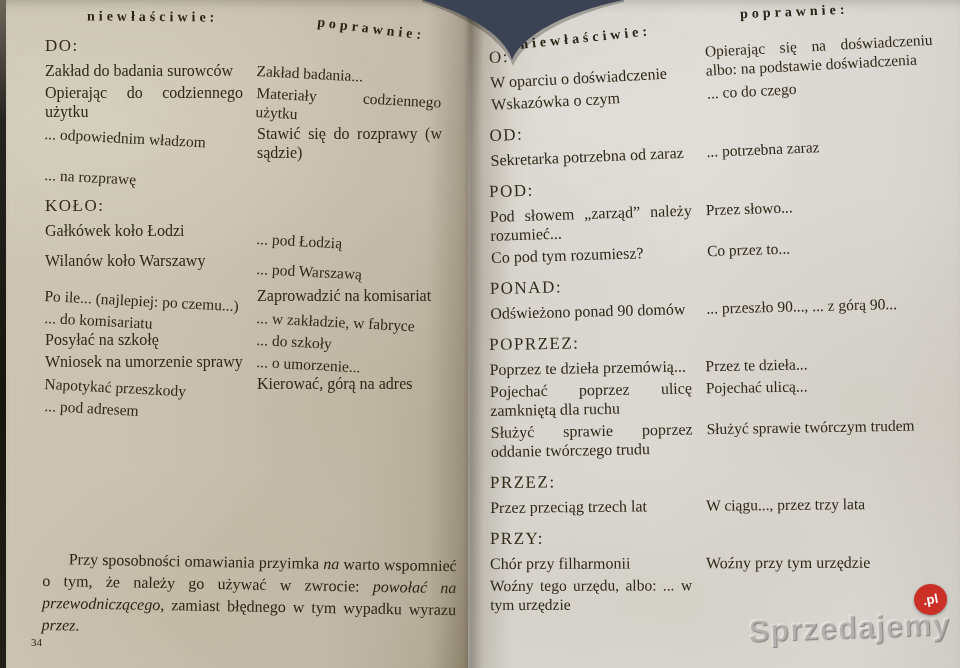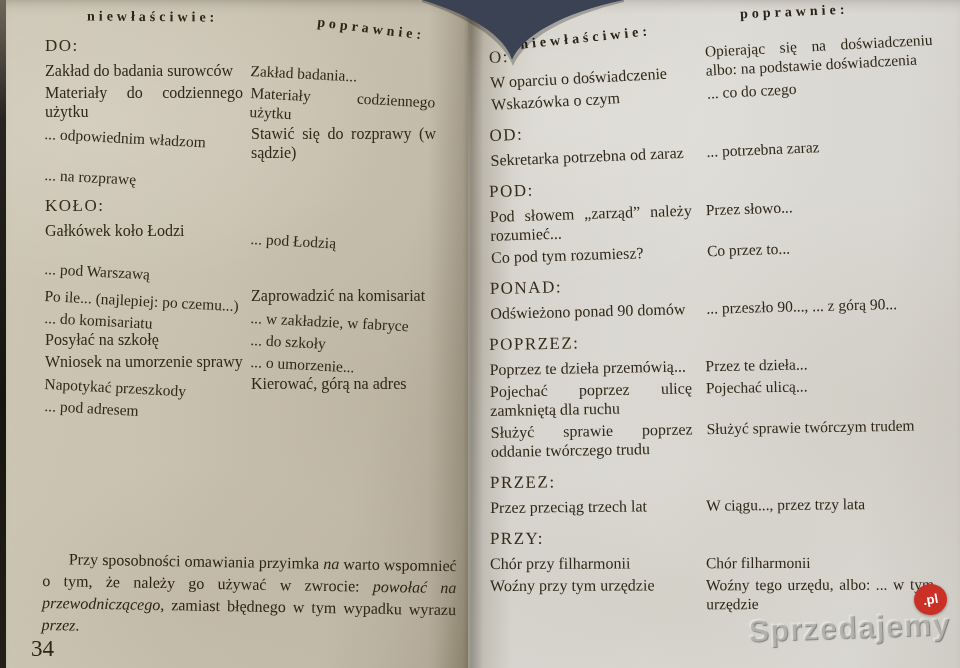--- a/index.html
+++ b/index.html
@@ -26,41 +26,41 @@
   
   .col-header{position:absolute;font-weight:bold;font-size:14px;letter-spacing:4px;color:#2b2416;white-space:nowrap;}
   .hdr-l-improper{left:82px;top:9px;transform:rotate(.5deg);}
   .hdr-l-proper{left:312px;top:21px;transform:rotate(7deg);}
   .hdr-r-improper{left:52px;top:30px;transform:rotate(-6deg);}
   .hdr-r-proper{left:272px;top:4px;transform:rotate(-2.5deg);}
   
   .content-l{position:absolute;left:40px;top:32px;width:400px;}
   .content-r{position:absolute;left:22px;top:44px;width:452px;}
   .section{display:grid;row-gap:3px;margin-bottom:8px;}
-  .content-l .section{grid-template-columns:198px 185px;column-gap:8px;}
+  .content-l .section{grid-template-columns:198px 185px;column-gap:14px;}
   .content-r .section{grid-template-columns:202px 228px;column-gap:14px;}
   .sec-heading{grid-column:1 / -1;font-size:17px;letter-spacing:1.5px;color:#342b1a;margin:4px 0 2px;}
   .cell{font-size:16px;line-height:19px;text-align:justify;}
   .cell.right-col{font-size:15.5px;}
   .content-l .right-col{transform:rotate(3deg);transform-origin:0 0;}
   .shift-down{margin-top:8px;}
   .raise{margin-top:-20px;}
   
   .tilt-a{transform:rotate(-3deg);transform-origin:0 50%;}
   .tilt-b{transform:rotate(-2.4deg);transform-origin:0 50%;}
   .tilt-c{transform:rotate(-1.8deg);transform-origin:0 50%;}
   .tilt-d{transform:rotate(-1.4deg);transform-origin:0 50%;}
   .tilt-e{transform:rotate(-1deg);transform-origin:0 50%;}
   .tilt-f{transform:rotate(-.6deg);transform-origin:0 50%;}
   .tilt-g{transform:rotate(-.2deg);transform-origin:0 50%;}
   
   .footnote{position:absolute;left:38px;top:548px;width:414px;font-size:16px;line-height:22px;
     text-align:justify;text-indent:26px;transform:rotate(1deg);transform-origin:0 0;color:#2c2414;}
   .footnote i{font-style:italic;}
-  .page-number{position:absolute;left:26px;top:636px;font-size:23px;color:#2c2414;}
+  .page-number{position:absolute;left:26px;top:636px;font-size:11px;color:#2c2414;}
   
   .watermark{position:absolute;left:748px;top:610px;font-family:"Liberation Sans",sans-serif;
     font-weight:bold;font-size:31px;letter-spacing:1px;transform:rotate(-2deg);
     color:rgba(240,240,238,.40);
     text-shadow:1px 1px 1px rgba(45,45,45,.5), -1px -1px 1px rgba(255,255,255,.28);}
   .wm-badge{position:absolute;left:914px;top:584px;width:33px;height:31px;border-radius:50%;
     background:#cb3027;color:#fff;font-family:"Liberation Sans",sans-serif;font-weight:bold;font-size:13px;
     display:flex;align-items:center;justify-content:center;transform:rotate(-10deg);
     box-shadow:0 1px 3px rgba(0,0,0,.35);}
 </style>
@@ -74,31 +74,32 @@
 
     <div class="col-header hdr-l-improper">niewłaściwie:</div>
     <div class="col-header hdr-l-proper">poprawnie:</div>
 
     <div class="content-l">
 
       <div class="section">
         <div class="sec-heading">DO:</div>
         <div class="cell">Zakład do badania surowców</div>
         <div class="cell right-col">Zakład badania...</div>
-        <div class="cell">Materiały do codziennego użytku</div>
+        <div class="cell">Opierając do codziennego użytku</div>
         <div class="cell right-col">Materiały codziennego użytku</div>
         <div class="cell right-col">... odpowiednim władzom</div>
         <div class="cell">Stawić się do rozprawy (w sądzie)</div>
         <div class="cell right-col">... na rozprawę</div>
       </div>
 
       <div class="section">
         <div class="sec-heading">KOŁO:</div>
         <div class="cell">Gałkówek koło Łodzi</div>
         <div class="cell right-col shift-down">... pod Łodzią</div>
+        <div class="cell">Wilanów koło Warszawy</div>
         <div class="cell right-col shift-down">... pod Warszawą</div>
       </div>
 
       <div class="section">
         <div class="cell right-col">Po ile... (najlepiej: po czemu...)</div>
         <div class="cell">Zaprowadzić na komisariat</div>
         <div class="cell right-col">... do komisariatu</div>
         <div class="cell right-col">... w zakładzie, w fabryce</div>
         <div class="cell">Posyłać na szkołę</div>
         <div class="cell right-col">... do szkoły</div>
@@ -163,21 +164,20 @@
 
       <div class="section tilt-f">
         <div class="sec-heading">PRZEZ:</div>
         <div class="cell">Przez przeciąg trzech lat</div>
         <div class="cell right-col">W ciągu..., przez trzy lata</div>
       </div>
 
       <div class="section tilt-g">
         <div class="sec-heading">PRZY:</div>
         <div class="cell">Chór przy filharmonii</div>
-        <div class="cell right-col">Chór filharmonii</div>
         <div class="cell">Woźny przy tym urzędzie</div>
         <div class="cell right-col">Woźny tego urzędu, albo: ... w tym urzędzie</div>
       </div>
     </div>
   </div>
 
   <div class="gutter-shadow"></div>
   <svg class="top-v" viewBox="0 0 230 72">
     <path d="M12,0 C58,14 94,34 102,60 C112,36 152,13 214,0 Z" fill="#3a4254"></path>
     <path d="M12,0 C58,14 94,34 102,60 C112,36 152,13 214,0 L214,2 C156,16 115,38 103,66 C92,38 56,17 12,2 Z" fill="rgba(0,0,0,0.25)"></path>

